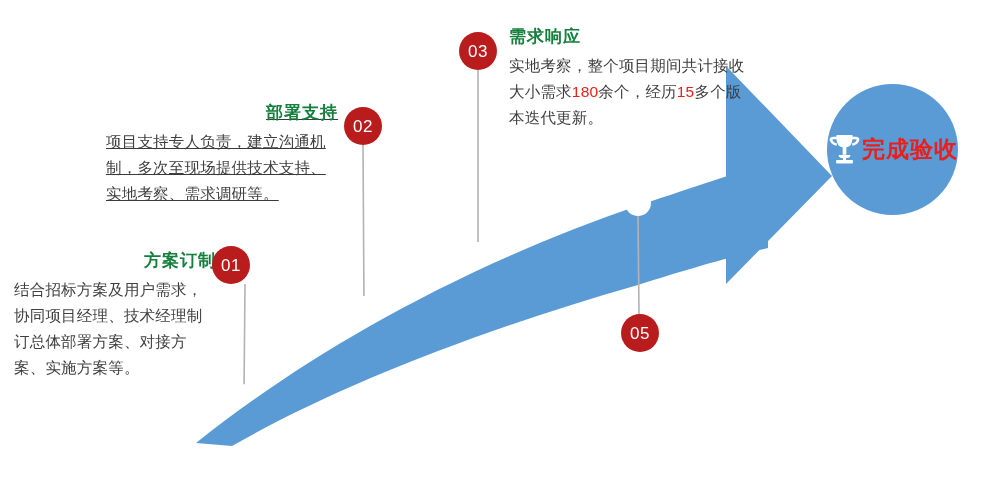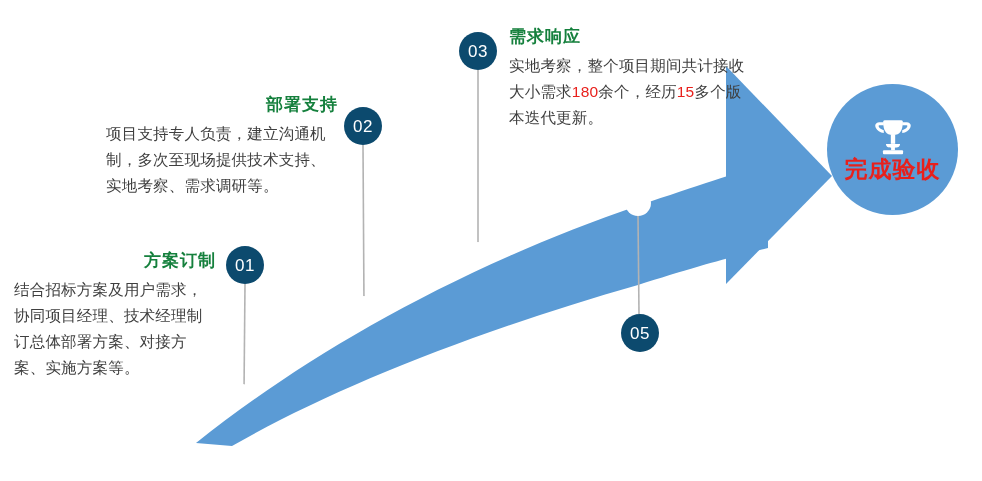--- a/index.html
+++ b/index.html
@@ -63,22 +63,23 @@
     text-align: left;
   }
   #block-01 .step-title {
     text-align: right;
     margin-bottom: 6px;
   }
 
   
   #block-02 {
     left: 106px;
-    top: 96px;
+    top: 104px;
     width: 232px;
+    text-decoration: underline;
   }
   #block-02 .step-title {
     text-align: right;
     margin-bottom: 6px;
   }
 
   
   #block-03 {
     left: 509px;
     top: 28px;
@@ -97,45 +98,44 @@
   }
   #block-04 .step-title {
     text-align: left;
     margin-bottom: 6px;
   }
 
   
   .badge {
     position: absolute;
     border-radius: 50%;
-    background: #0c4a6e;
+    background: #b91c1c;
     color: #ffffff;
     display: flex;
     align-items: center;
     justify-content: center;
     font-size: 17px;
     letter-spacing: 0.5px;
     line-height: 1;
   }
-  #badge-01 { left: 226px; top: 246px; width: 38px; height: 38px; }
+  #badge-01 { left: 212px; top: 246px; width: 38px; height: 38px; }
   #badge-02 { left: 344px; top: 107px; width: 38px; height: 38px; }
   #badge-03 { left: 459px; top: 32px;  width: 38px; height: 38px; }
   #badge-04 { left: 621px; top: 314px; width: 38px; height: 38px; }
 
   
   #finish-badge {
     position: absolute;
     left: 827px;
     top: 84px;
     width: 131px;
     height: 131px;
     border-radius: 50%;
     background: #5b9bd5;
     display: flex;
-    flex-direction: column;
     align-items: center;
     justify-content: center;
   }
   #trophy-icon {
     width: 42px;
     height: 38px;
     margin-bottom: 2px;
     display: block;
   }
   #finish-label {

